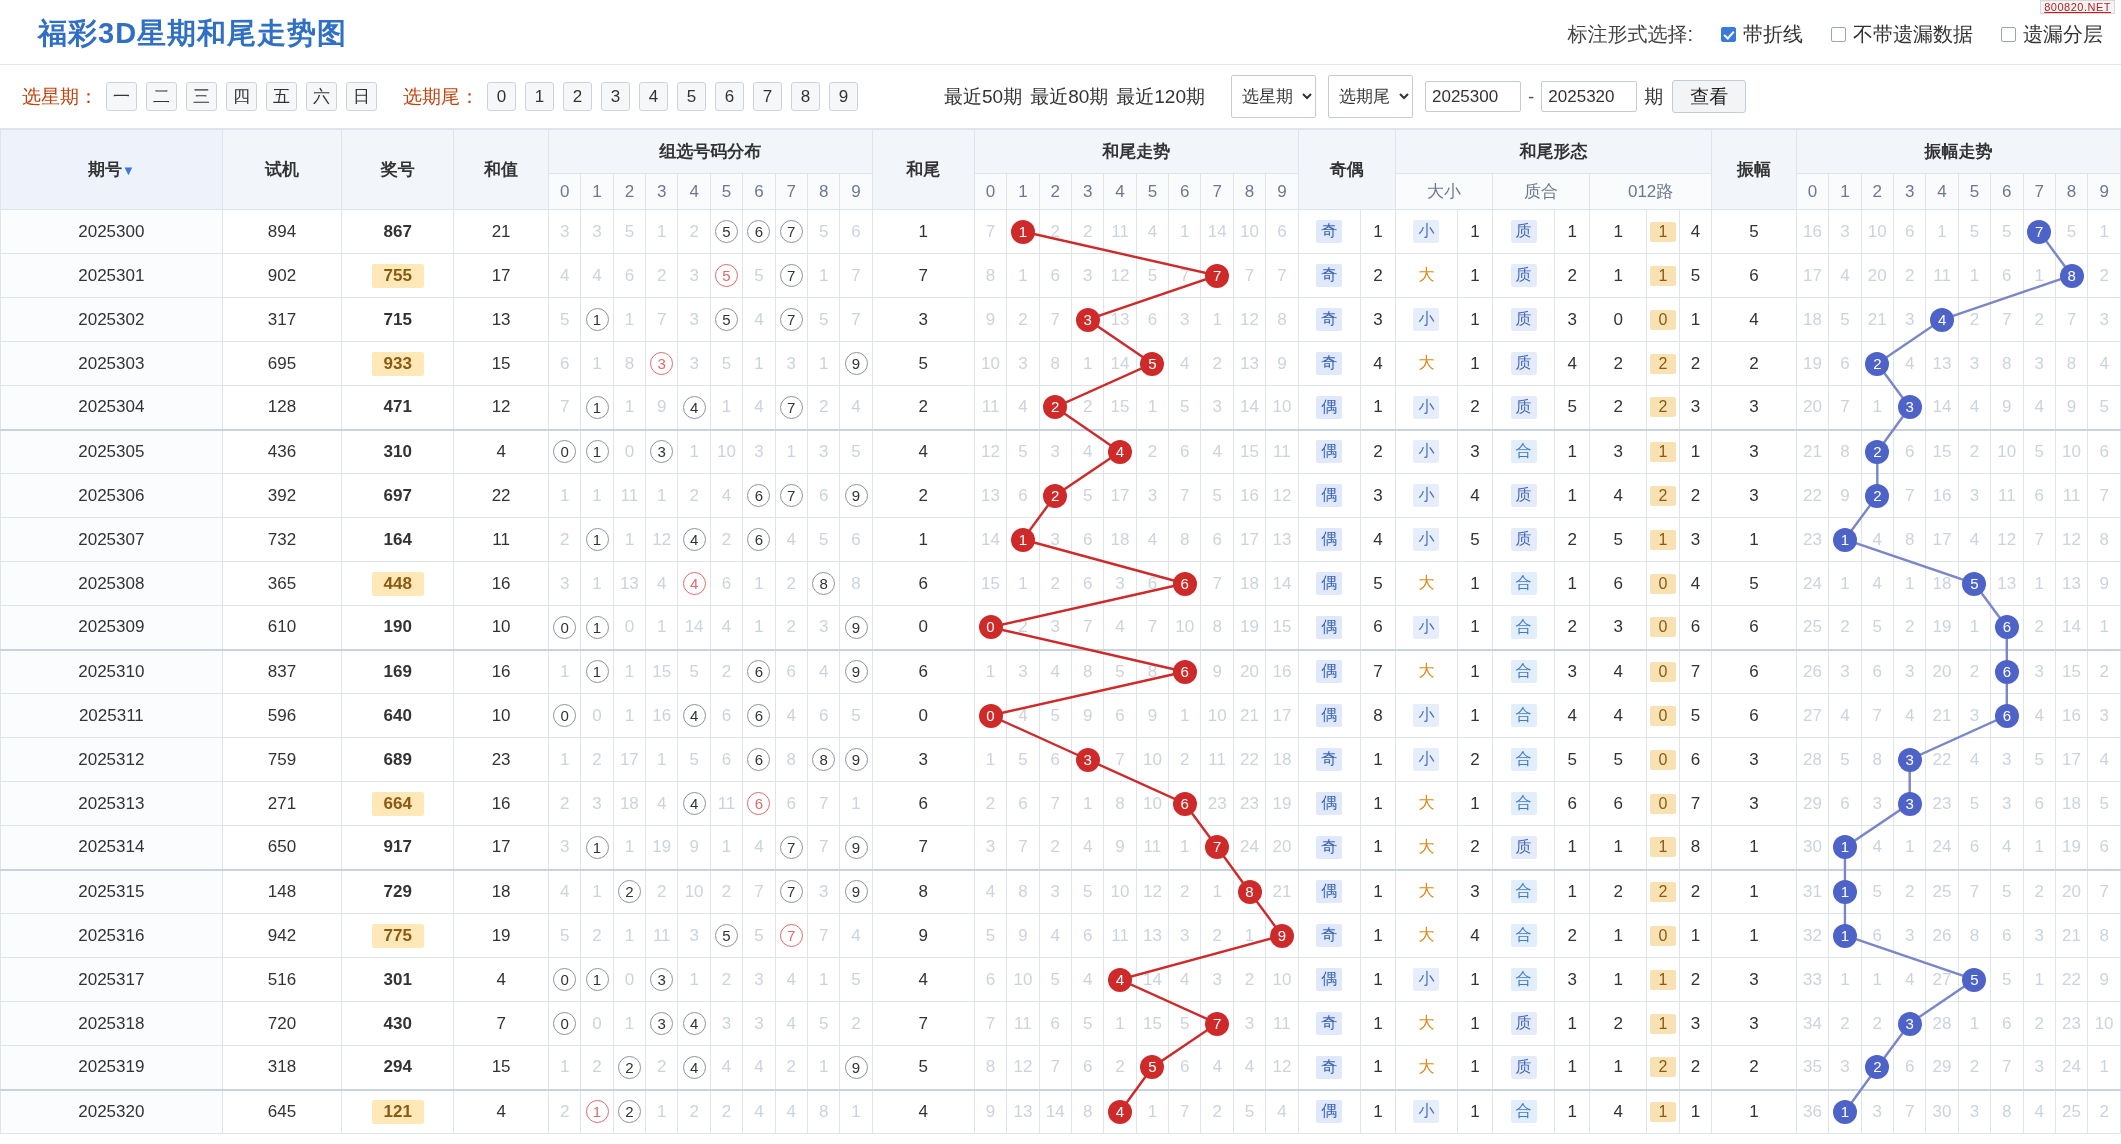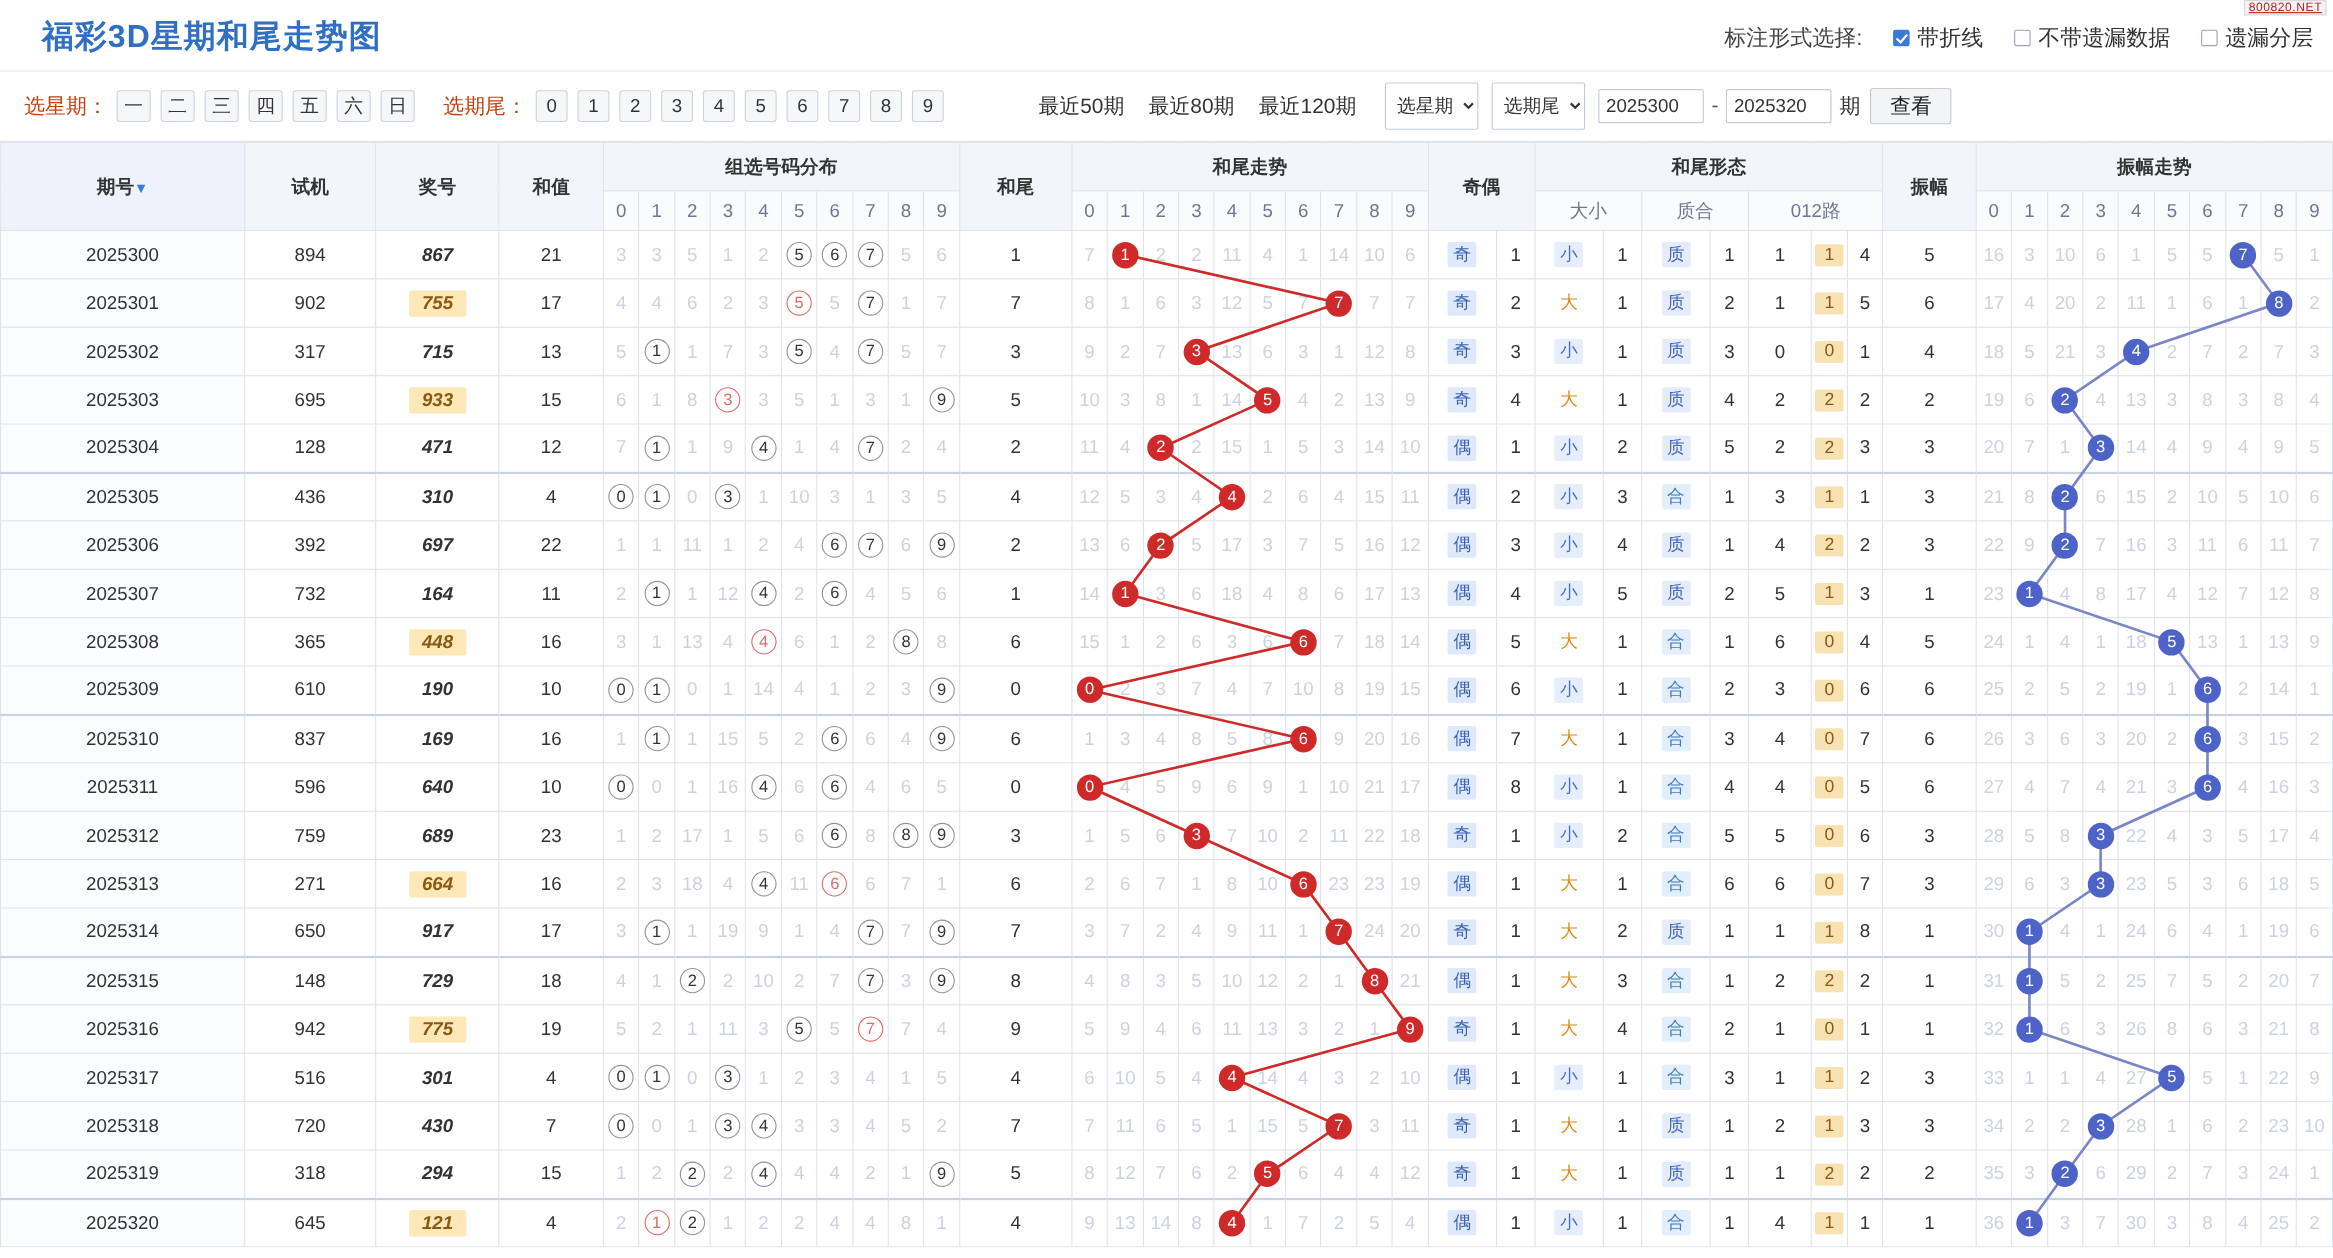--- a/index.html
+++ b/index.html
@@ -47,21 +47,21 @@
     border-bottom: 1px solid #dfe4ee;
     font-size: 19px; color: #333;
   }
   .f-label { color: #c2410c; margin-right: 8px; }
   .chipset { display: flex; gap: 9px; margin-right: 26px; }
   .chip {
     min-width: 29px; height: 29px; line-height: 27px; text-align: center;
     border: 1px solid #ccd3dd; background: #f6f7f9; color: #333;
     font-size: 17px; border-radius: 3px; padding: 0 6px;
   }
-  .period-links { display: flex; gap: 22px; margin-left: 60px; margin-right: 26px; }
+  .period-links { display: flex; gap: 8px; margin-left: 60px; margin-right: 26px; }
   .period-links span { color: #333; font-size: 19px; }
   .sel {
     border: 1px solid #c4cbd6; background: #fff; height: 43px; font-size: 17px;
     padding: 0 6px; color: #333; border-radius: 2px; margin-right: 12px;
     font-family: "Liberation Sans", sans-serif;
   }
   .numbox {
     border: 1px solid #c4cbd6; background: #fff; height: 31px; width: 96px;
     font-size: 17px; padding: 0 6px; color: #333; border-radius: 2px;
     font-family: "Liberation Sans", sans-serif;
@@ -83,21 +83,21 @@
   thead th {
     background: #f2f5fa; color: #2c3e58; font-size: 19px; font-weight: bold;
     height: 40px;
   }
   thead th.sub { font-weight: normal; font-size: 17px; color: #6d7890; height: 36px; background:#fafbfd;}
   .hdr-period { background:#eef3fb; }
   .sortcaret { color:#3a7ad9; font-size: 13px; }
 
   td.period { color: #3c4760; font-size: 18px; background: #fbfcfe; }
   td.shiji { color: #333; }
-  td.jiang { font-weight: bold; color: #333; font-style: italic; }
+  td.jiang { font-weight: bold; color: #333; }
   .jiang-hl {
     display:inline-block; min-width: 52px; padding: 2px 6px;
     background: #ffe8b8; color: #8a5a12; border-radius: 2px; font-weight: bold;
   }
   td.hezhi { color: #333; }
 
   
   td.dist { width: 26px; color: #cfd5df; font-size: 16px; }
   .miss { color: #cdd3dd; }
   .ball {

